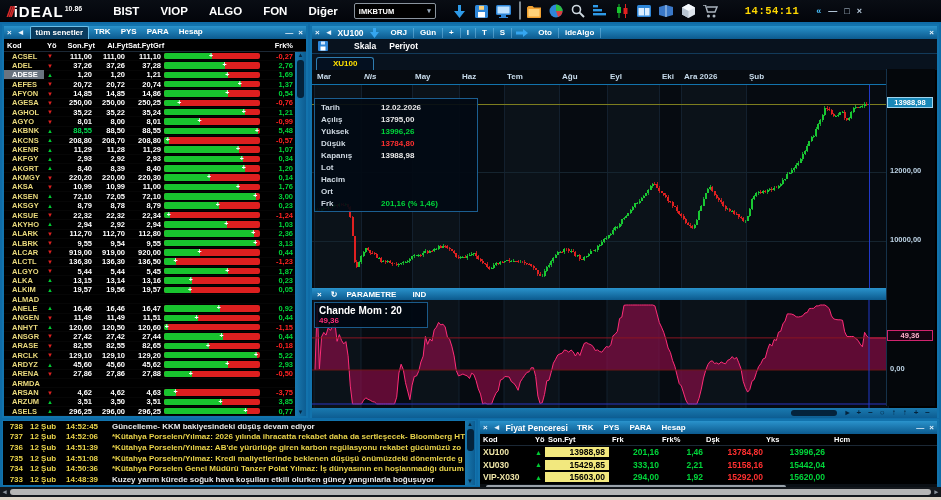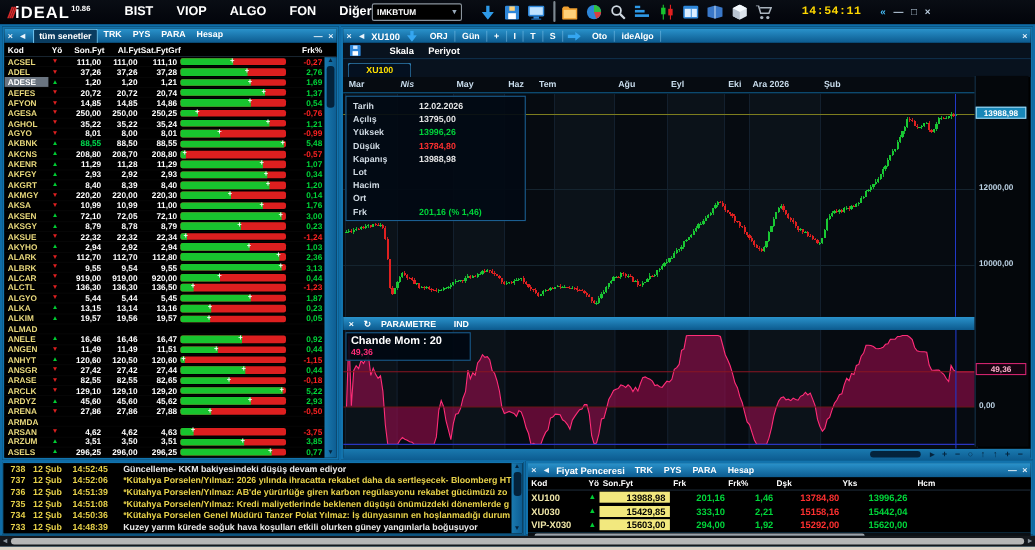--- a/index.html
+++ b/index.html
@@ -7,21 +7,21 @@
           font-family:"Liberation Sans",sans-serif;font-weight:bold;cursor:default;}
   
   .titlebar{position:absolute;left:0;top:0;width:941px;height:22px;background:linear-gradient(#090d14,#02040a);
             display:flex;align-items:center;color:#fff;}
   .logo{display:flex;align-items:baseline;margin-left:7px;}
   .logo-slashes{color:#d42a2a;font-style:italic;font-size:14px;letter-spacing:-2px;margin-right:1px;}
   .logo-text{font-size:15px;letter-spacing:1px;}
   .logo-sup{font-size:7px;margin-left:1px;transform:translateY(-6px);}
   .menus{display:flex;margin-left:10px;}
   .menu-item{font-size:11.5px;margin-left:21px;}
-  .combo{width:72px;height:14px;background:#000;border:1px solid #8a949e;border-radius:2px;
+  .combo{margin-left:16px;width:72px;height:14px;background:#000;border:1px solid #8a949e;border-radius:2px;
          display:flex;align-items:center;justify-content:space-between;padding:0 4px;}
   .combo span{font-size:7.5px;color:#fff;}
   .combo .caret{color:#9ab;font-size:7px;}
   .tb-icons{display:flex;align-items:center;margin-left:10px;}
   .tb-ic{width:17px;height:16px;margin-left:5px;display:flex;align-items:center;justify-content:center;}
   .tb-search{width:92px;height:13px;background:#000;border:1px solid #7c8892;border-radius:2px;margin-left:7px;}
   .clock{color:#ffd800;font-size:10.5px;margin-left:26px;letter-spacing:.5px;font-family:Liberation Mono, monospace;}
   .winctl{display:flex;align-items:center;margin-left:10px;}
   .winctl span{margin-left:7px;font-size:9px;color:#bdd0e2;}
   .winctl .rew{color:#49c2ff;}
@@ -34,21 +34,21 @@
   .wtab.active{background:#0a3c5f;border:1px solid #6cc0ea;border-bottom:none;border-radius:2px 2px 0 0;}
   .wtitle .spacer{flex:1;}
   
   .wl-head{height:12px;background:#000;display:flex;align-items:center;color:#fff;font-size:7.5px;
            border-bottom:1px solid #1b2835;}
   .h-kod{width:40px;padding-left:3px;}.h-yo{width:12px;}.h-son{width:36px;text-align:right;}
   .h-al{width:33px;text-align:right;}.h-sat{width:20px;text-align:right;}
   .h-grf{flex:1;padding-left:5px;}.h-frk{width:30px;text-align:right;padding-right:13px;}
   .wl-rows{position:relative;height:364px;overflow:hidden;background:#000;}
   .wl-row{display:flex;align-items:center;height:9.35px;font-size:7.5px;border-bottom:1px solid #060606;box-sizing:border-box;}
-  .c-kod{width:40px;color:#e8d87c;padding-left:3px;box-sizing:border-box;}
+  .c-kod{width:40px;color:#e8d87c;padding-left:8px;box-sizing:border-box;}
   .c-kod.sel{background:#6a7480;color:#fff;}
   .c-yo{width:12px;font-size:6px;text-align:center;}
   .up{color:#00cc33;}.down{color:#e02020;}
   .c-son{width:36px;text-align:right;color:#fff;}
   .c-son.green{color:#00e050;}
   .c-al{width:33px;text-align:right;color:#fff;}
   .c-sat{width:36px;text-align:right;color:#fff;}
   .c-grf{flex:1;padding:0 3px;}
   .bar{position:relative;height:6.5px;background:#dd1f1f;border-radius:2px;}
   .bar-fill{position:absolute;left:0;top:0;bottom:0;background:#18c42e;border-radius:2px 0 0 2px;}
@@ -77,21 +77,21 @@
   .indplot{position:relative;width:577px;height:108px;background:#060b11;}
   .chart-bottom{height:10px;background:linear-gradient(#1a7ab0,#0d5d92);display:flex;align-items:center;justify-content:flex-end;
                 color:#04233c;font-size:8px;}
   .cb-thumb{width:46px;height:6px;background:#04233c;border-radius:3px;margin-right:8px;}
   .cb-g{margin-right:7px;line-height:8px;}
   .axis{position:absolute;right:2px;top:43px;bottom:10px;width:48px;background:#04070b;border-left:1px solid #15324a;}
   .axis .albl{position:absolute;left:3px;font-size:7.5px;color:#bcd2e4;font-weight:bold;}
   .axis .abox{position:absolute;left:0px;width:46px;height:11px;font-size:7.5px;display:flex;align-items:center;justify-content:center;}
   .abox.price{background:#1887b8;color:#fff;border:1px solid #9fd4ee;box-sizing:border-box;}
   .abox.ind{background:#140410;color:#ffb0cc;border:1px solid #d0246e;box-sizing:border-box;}
-  .infobox{position:absolute;left:2px;top:2px;width:162px;background:rgba(2,10,20,.92);border:1px solid #1b5e90;z-index:5;padding:2px 0;}
+  .infobox{position:absolute;left:2px;top:13px;width:162px;background:rgba(2,10,20,.92);border:1px solid #1b5e90;z-index:5;padding:2px 0;}
   .ib-row{display:flex;height:12px;align-items:center;font-size:8px;}
   .ib-l{width:60px;padding-left:6px;color:#cfd9e2;}
   .ib-v{color:#e8e8e8;}
   .ib-v.green{color:#00d53a;}.ib-v.red{color:#ff3030;}
   .chande{position:absolute;left:2px;top:2px;width:104px;background:rgba(0,8,18,.9);border:1px solid #1a5a8a;z-index:5;padding:2px 4px;}
   .chande .l1{font-size:10px;color:#fff;}
   .chande .l2{font-size:8px;color:#ff2d78;}
   svg{display:block;}
   
   .news{position:absolute;left:2px;top:420px;width:474px;height:66px;background:#000;border:1px solid #1273ad;box-sizing:border-box;overflow:hidden;}
@@ -848,21 +848,21 @@
         </span>
     </div>
     <div class="chart-tabbar">
       <span class="ctab sym">XU100</span>
     </div>
     <div class="months" id="months">
         <span style="left: 5px;">Mar</span>
         <span style="left: 52px; font-style: italic;">Nis</span>
         <span style="left: 103px;">May</span>
         <span style="left: 150px;">Haz</span>
-        <span style="left: 178px;">Tem</span>
+        <span style="left: 195px;">Tem</span>
         <span style="left: 250px;">Ağu</span>
         <span style="left: 298px;">Eyl</span>
         <span style="left: 350px;">Eki</span>
         <span style="left: 372px;">Ara 2026</span>
         <span style="left: 437px;">Şub</span>
       </div>
     <div class="plot" id="plot">
       <div class="infobox" id="infobox">
           <div class="ib-row">
             <span class="ib-l">Tarih</span>

